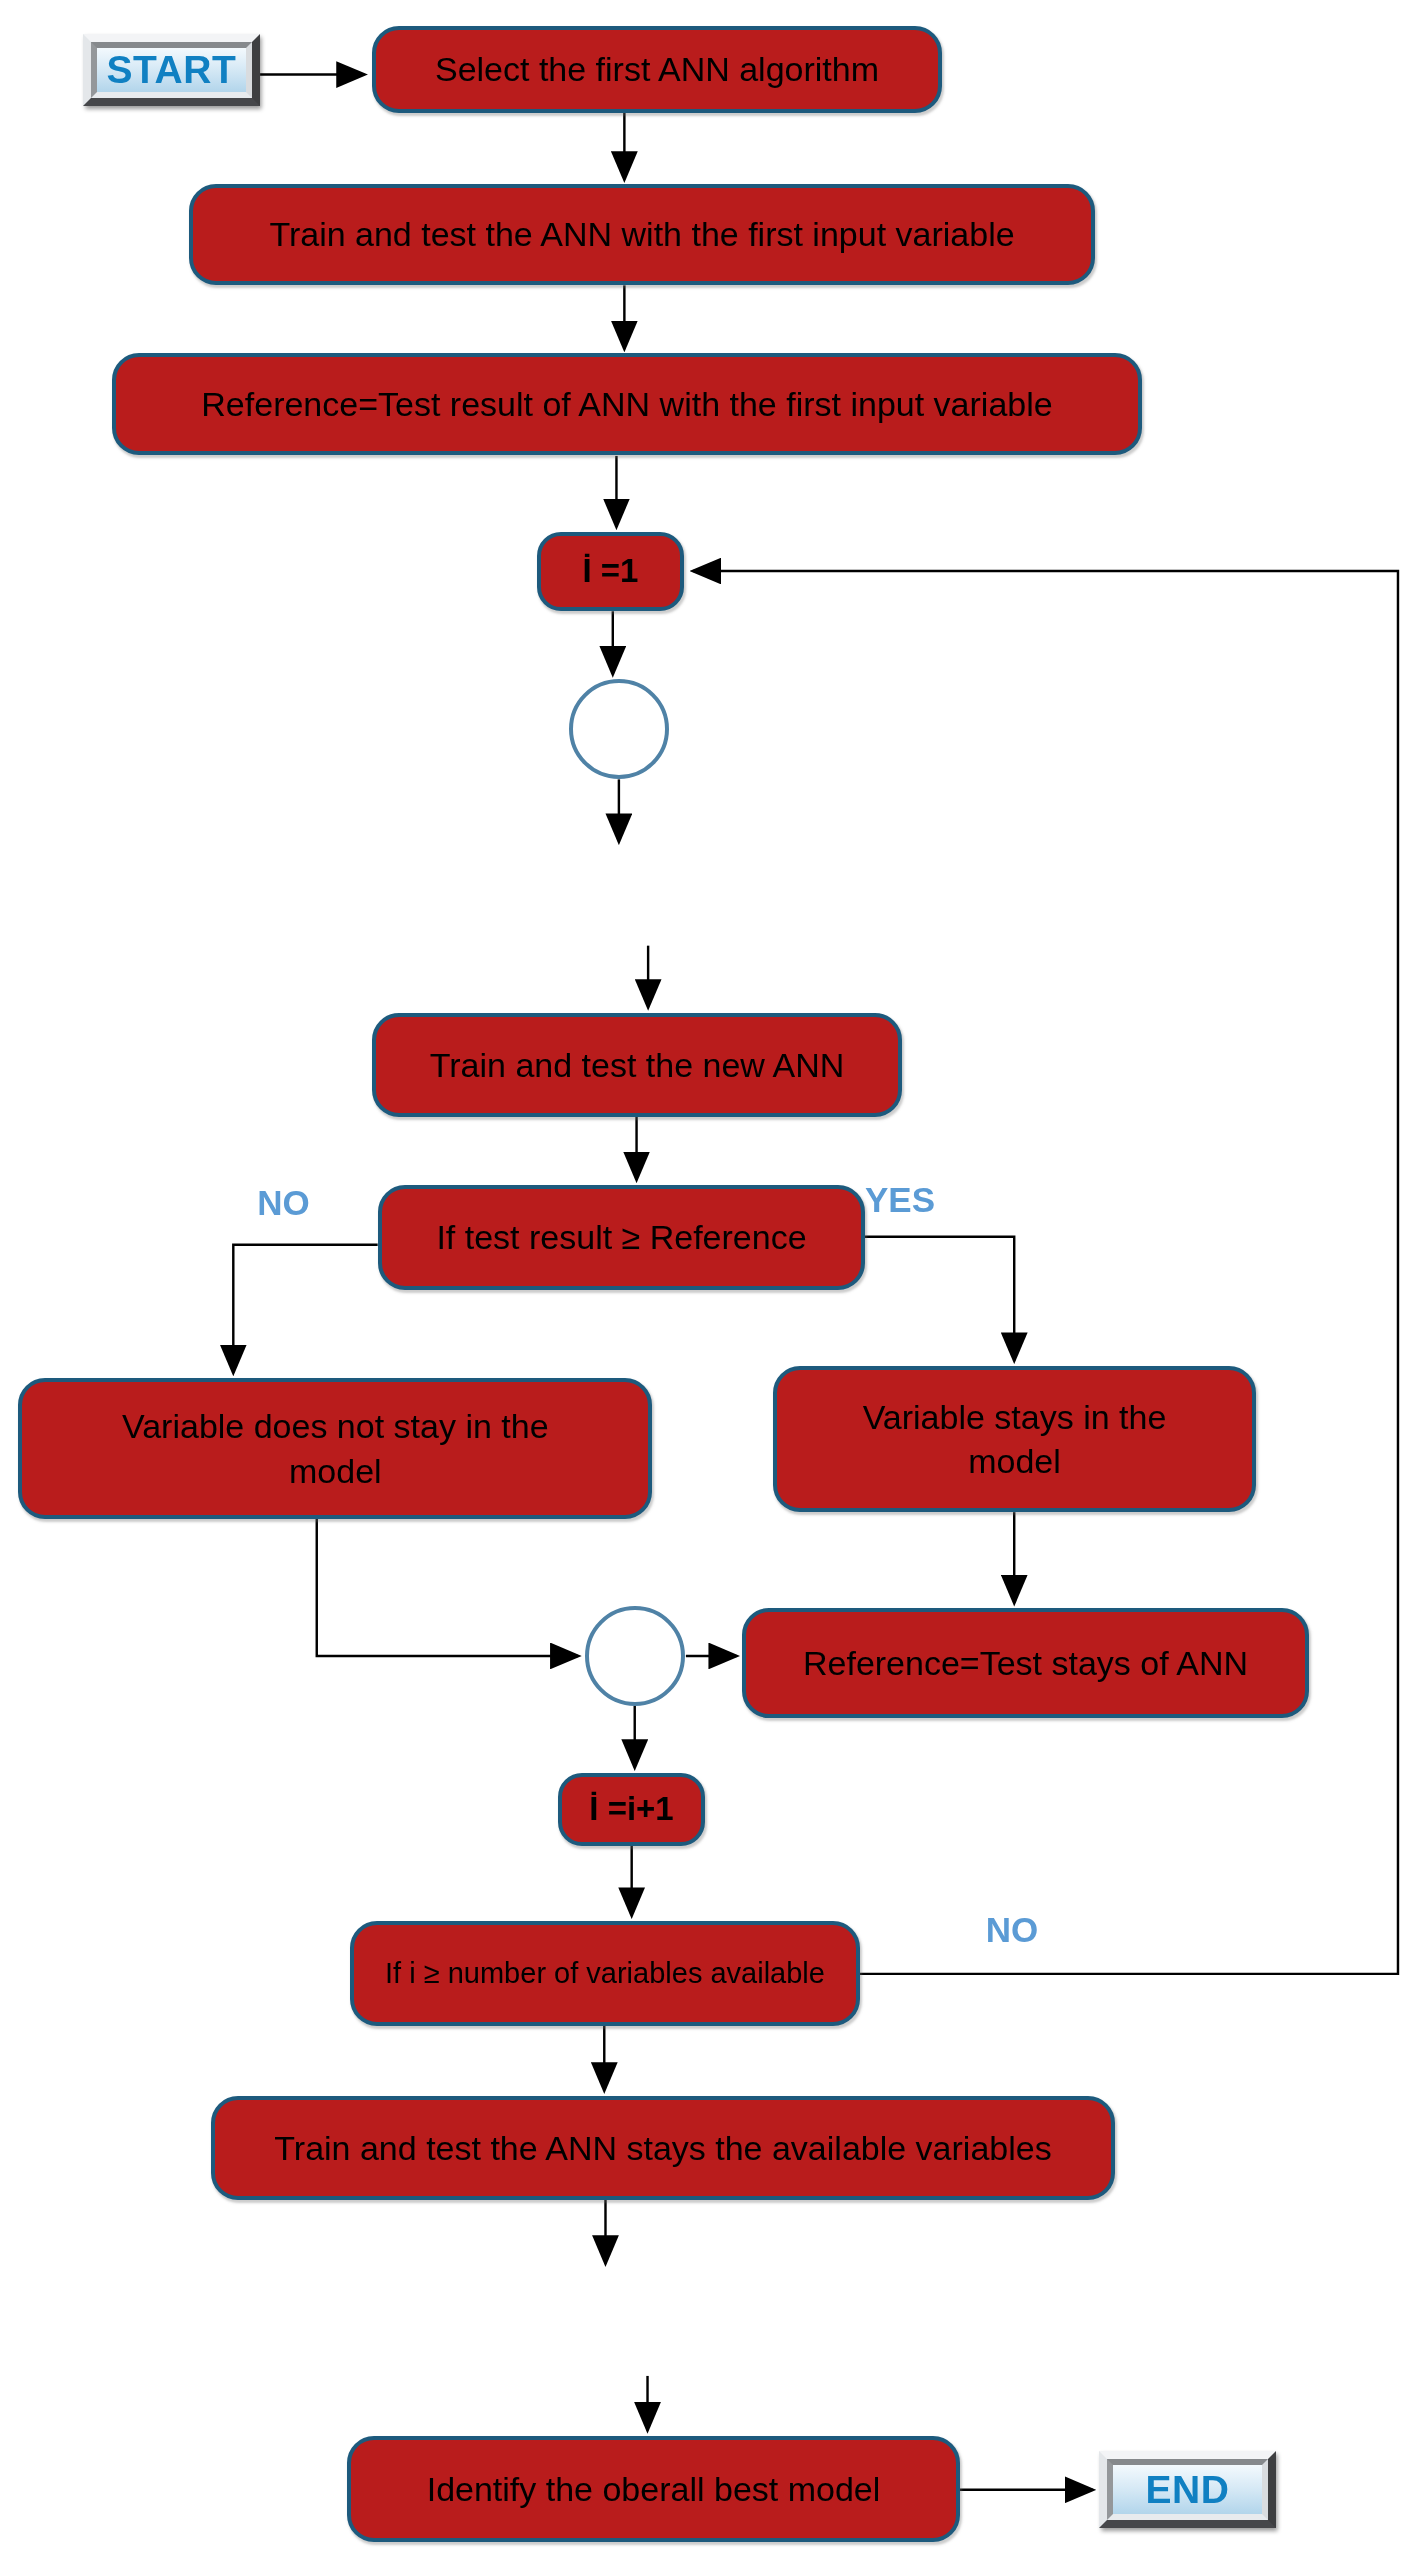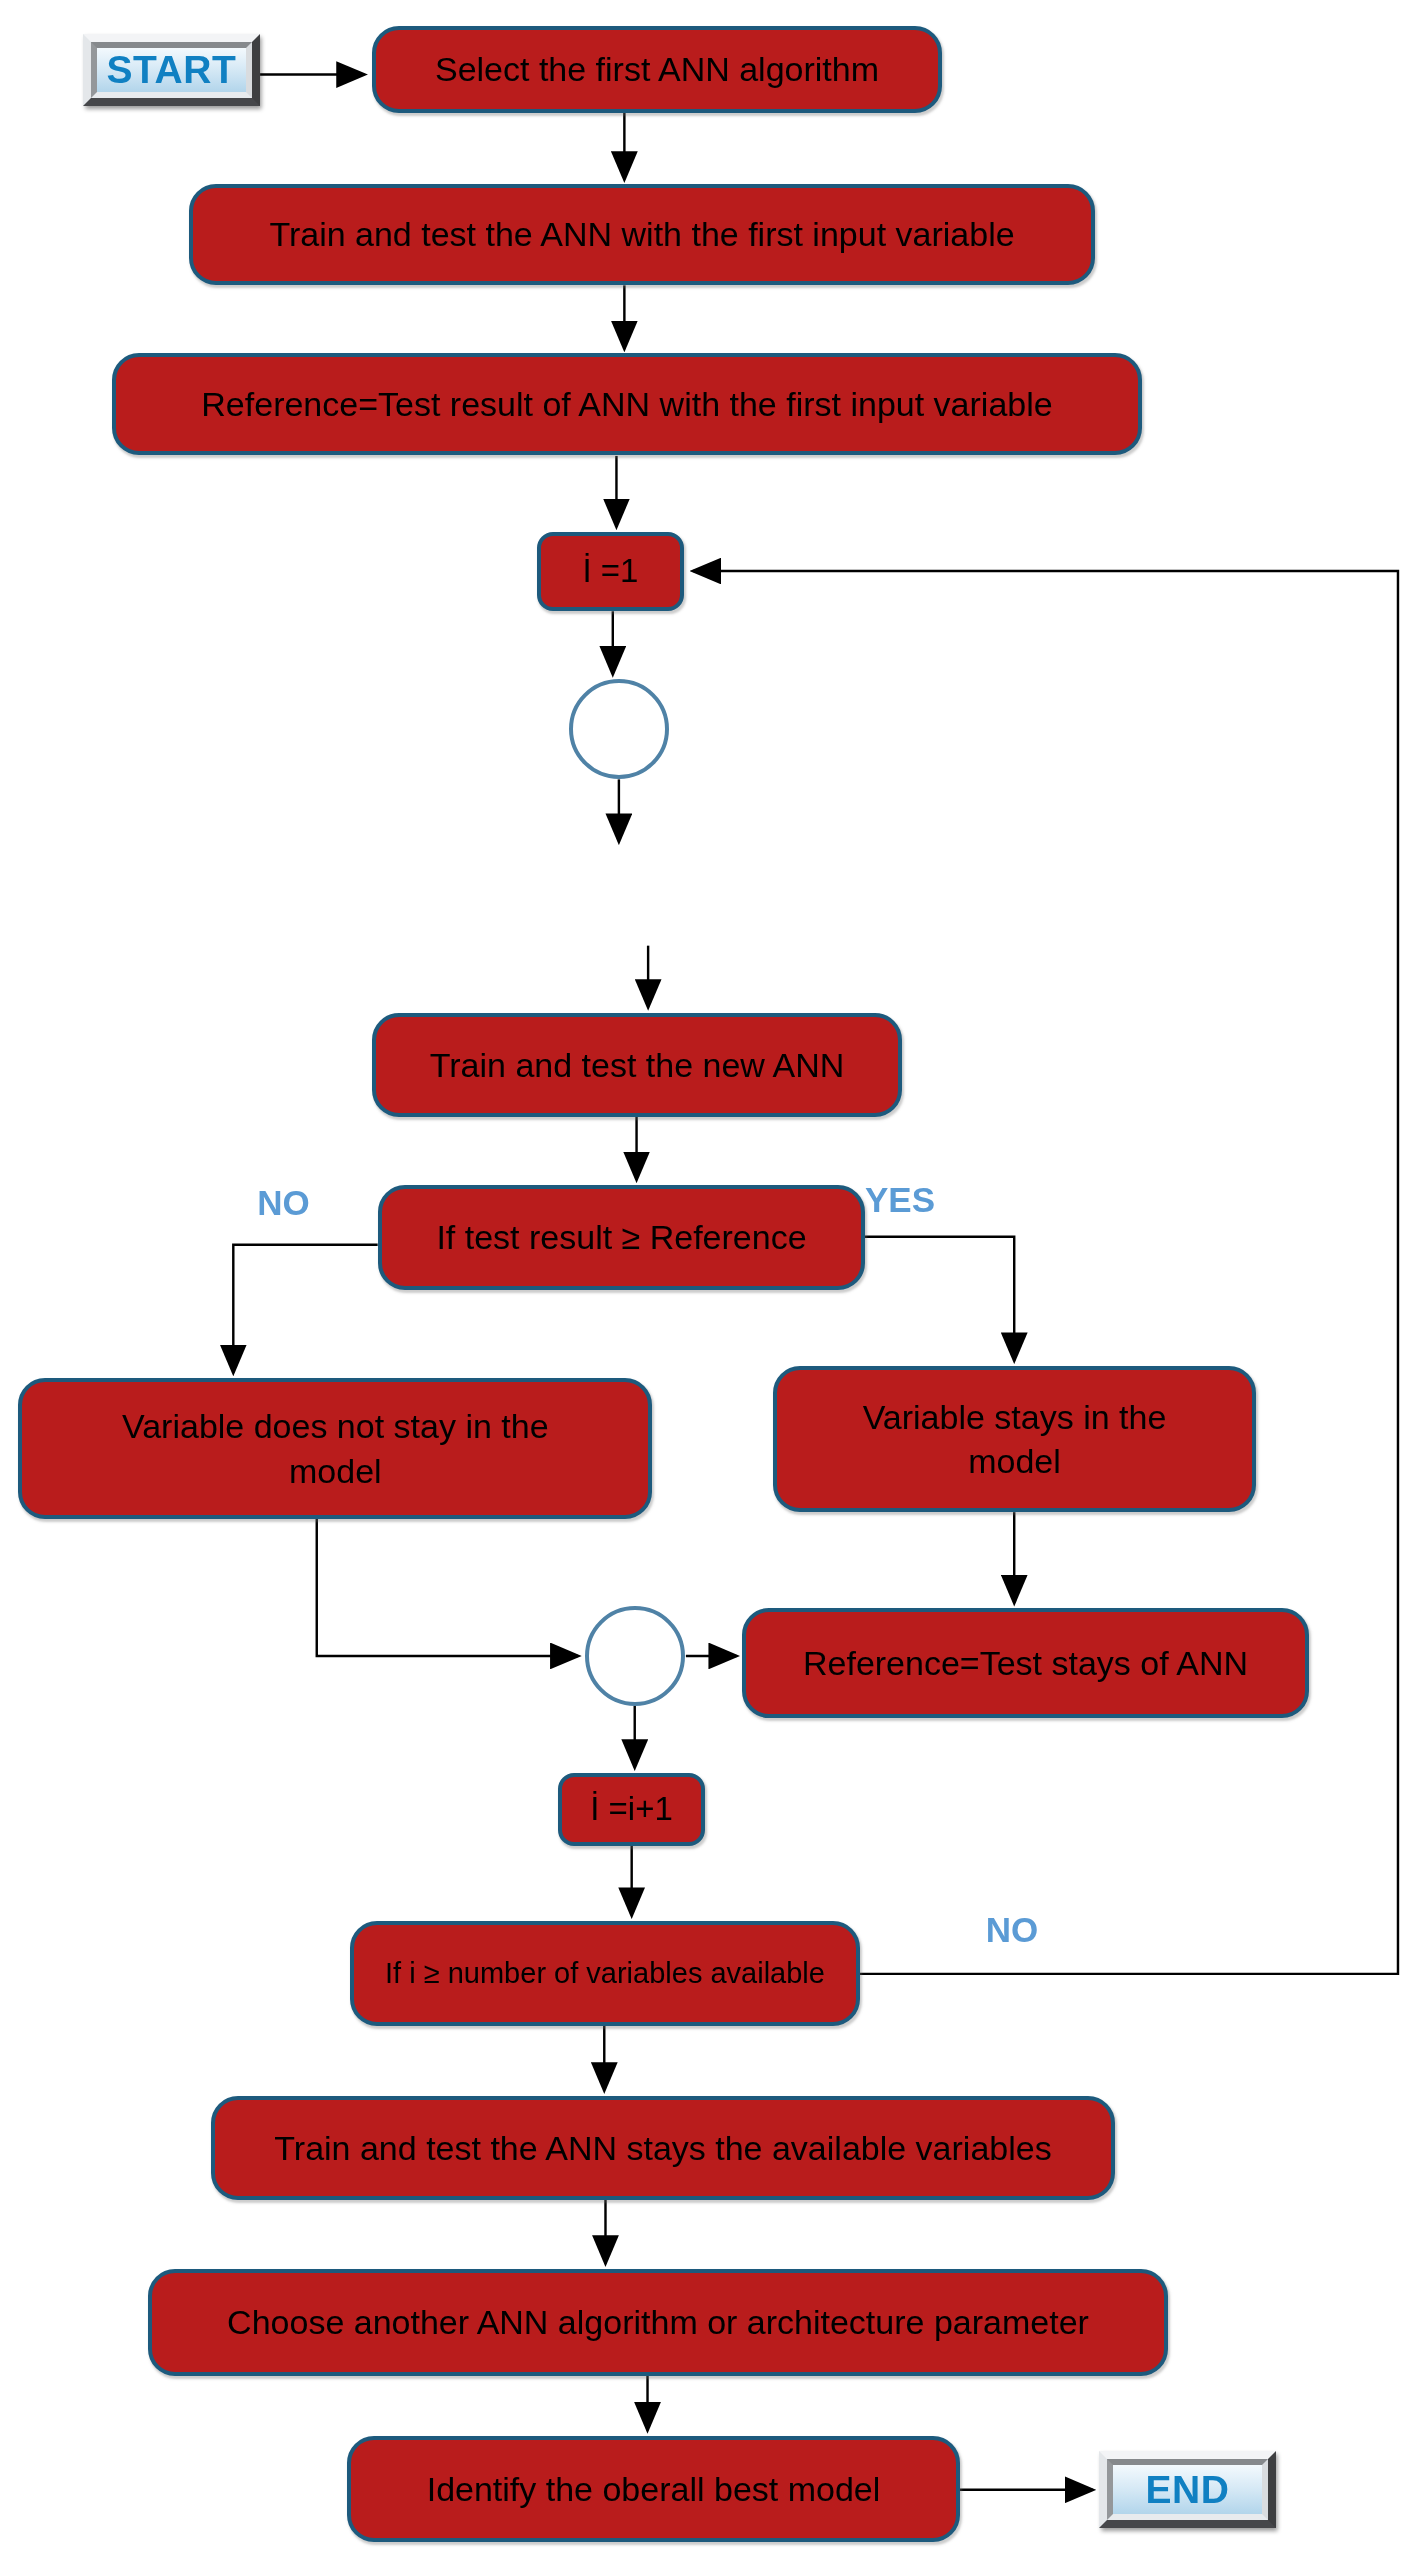--- a/index.html
+++ b/index.html
@@ -18,21 +18,21 @@
   .arrowhead{fill:var(--connector,#000);}
 
   .box{
     position:absolute;z-index:2;box-sizing:border-box;
     border:4.3px solid var(--box-border,#1d5a7d);
     border-radius:27px;background:#b91c1c;
     display:flex;align-items:center;justify-content:center;text-align:center;
     font-size:34px;line-height:1.3;color:#000;padding:0 18.3px;
     box-shadow:1.8px 2.4px 2.4px rgba(110,110,110,0.35);
   }
-  .box.small{border-radius:16px;font-size:33px;}
+  .box.small{border-radius:24px;font-size:33px;font-weight:bold;}
   .box.tight{font-size:29px;}
 
   .circle{
     position:absolute;z-index:2;box-sizing:border-box;
     border:4.9px solid var(--circle-border,#4f82a6);
     border-radius:50%;background:#ffffff;
   }
 
   .branch-label{
     position:absolute;z-index:3;font-weight:bold;font-size:35px;
@@ -118,21 +118,20 @@
   <div class="circle" style="left:585px;top:1606px;width:100px;height:100px;"></div>
 
   <div class="box" style="left:742px;top:1608px;width:567px;height:110px;">Reference=Test stays of ANN</div>
 
   <div class="box small" style="left:558px;top:1773px;width:147px;height:73px;">İ =i+1</div>
 
   <div class="box tight" style="left:350px;top:1921px;width:510px;height:105px;">If i ≥ number of variables available</div>
 
   <div class="box" style="left:211px;top:2096px;width:904px;height:104px;">Train and test the ANN stays the available variables</div>
 
-  <div class="box" style="left:148px;top:2269px;width:1020px;height:107px;">Choose another ANN algorithm or architecture parameter</div>
 
   <div class="box" style="left:347px;top:2436px;width:613px;height:106px;">Identify the oberall best model</div>
 
   <div class="branch-label" style="left:238px;top:1183px;width:91px;">NO</div>
   <div class="branch-label" style="left:848px;top:1180px;width:104px;">YES</div>
   <div class="branch-label" style="left:960px;top:1910px;width:104px;">NO</div>
 
 </div>
 
 

